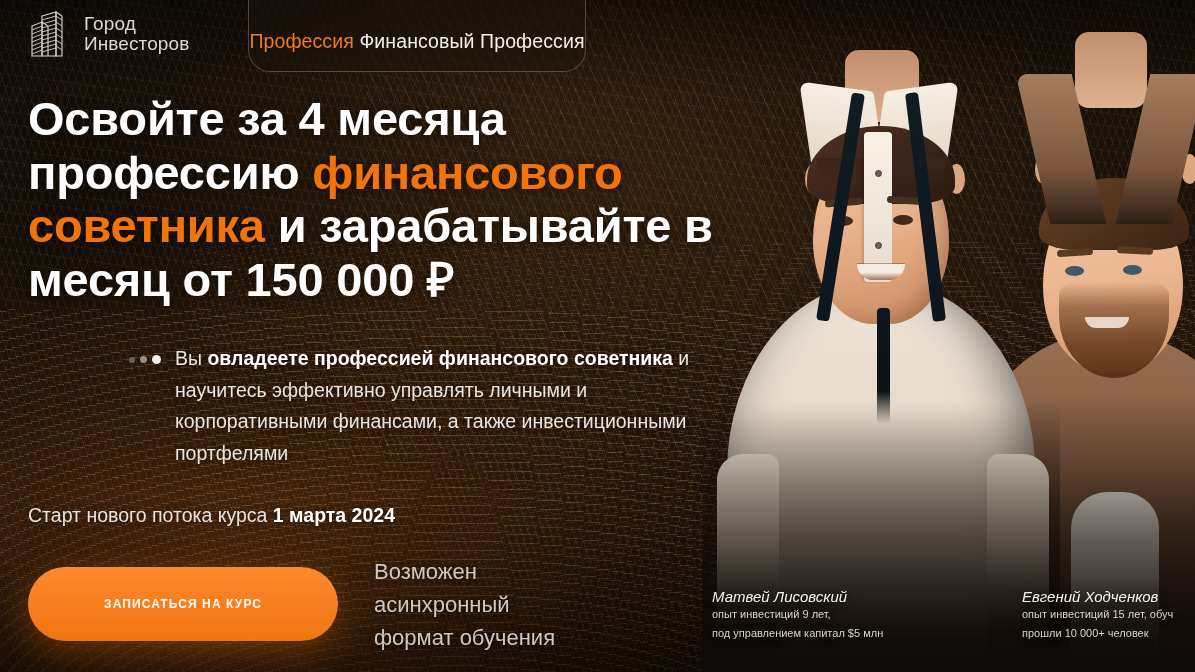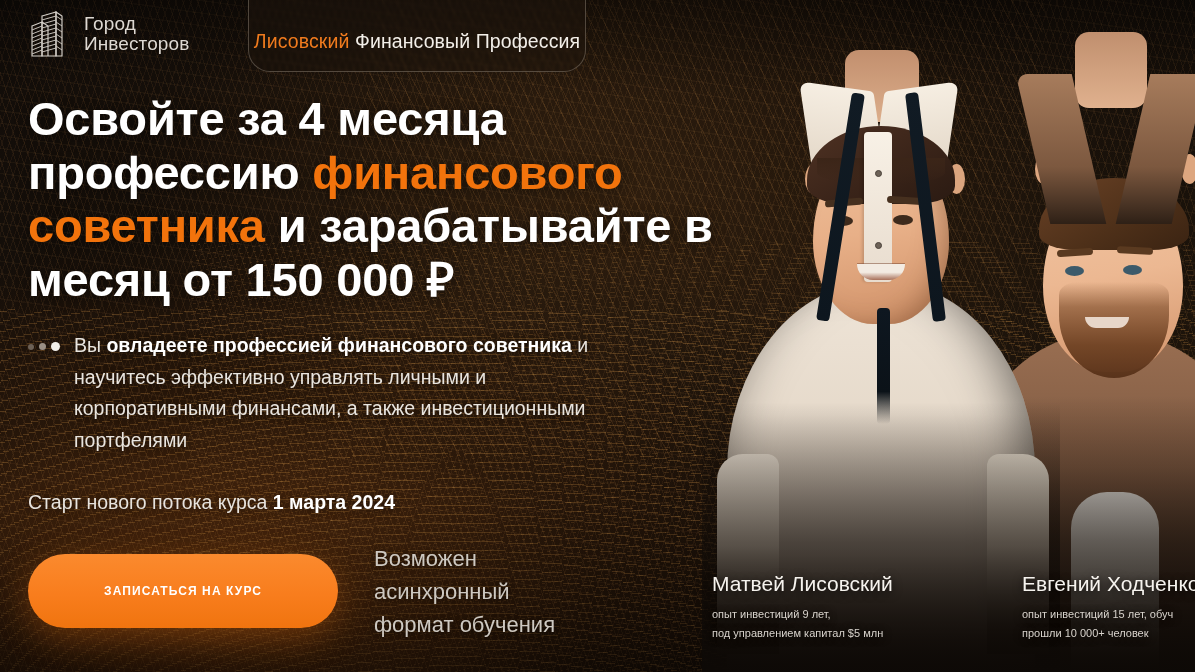--- a/index.html
+++ b/index.html
@@ -291,21 +291,21 @@
   .content { position:absolute; left:0; top:0; z-index:30; width:720px; padding:0 0 0 28px; }
 
   h1.headline {
     margin-top:92px;
     font-size:47px; line-height:1.14; font-weight:700;
     color:#ffffff; letter-spacing:-0.2px;
     text-shadow:0 2px 14px rgba(0,0,0,.55);
   }
   h1.headline .accent { color:#f2730c; }
 
-  .bullet-row { margin-top:24px; display:flex; gap:14px; align-items:flex-start; }
+  .bullet-row { margin-top:37px; display:flex; gap:14px; align-items:flex-start;justify-content:flex-end; }
   .dots { display:flex; align-items:center; gap:5px; padding-top:12px; flex:0 0 auto; }
   .dots i { display:block; border-radius:50%; }
   .dots i:nth-child(1){ width:6px;  height:6px;  background:#6d6156; }
   .dots i:nth-child(2){ width:7px;  height:7px;  background:#9a8f84; }
   .dots i:nth-child(3){ width:9px;  height:9px;  background:#f2efe9; }
 
   .lede {
     font-size:19.5px; line-height:1.62; color:#e9e5df; max-width:545px;
     text-shadow:0 1px 8px rgba(0,0,0,.55);
   }
@@ -329,22 +329,23 @@
   }
   .note {
     font-size:22px; line-height:1.5; color:#cdc8c1; max-width:200px;
     text-shadow:0 1px 6px rgba(0,0,0,.55);
   }
 
   
   .captions { position:absolute; left:0; bottom:0; width:100%; height:140px; z-index:35; }
   .caption { position:absolute; bottom:28px; white-space:nowrap; }
   .caption .cname {
-    font-size:21px; color:#f6f3ee; margin-bottom:9px;
+    font-size:15px; color:#f6f3ee; 
     text-shadow:0 2px 10px rgba(0,0,0,.8);
+    font-style:italic;
   }
   .caption .cline {
     font-size:11px; color:#d8d3cc; line-height:1.78;
     text-shadow:0 1px 8px rgba(0,0,0,.8);
   }
   .capA { left:712px; }
   .capB { left:1022px; }
 </style>
 </head>
 <body>
@@ -440,21 +441,21 @@
             <path d="M30 24 L36 28"></path>
               <path d="M30 30 L36 34"></path>
               <path d="M30 36 L36 40"></path>
           </g>
         </g>
       </svg>
       <div class="logo-text"><span>Город</span><br><span>Инвесторов</span></div>
     </div>
 
     <div class="badge">
-      <div class="badge-text"><span class="accent">Лисовский</span> <span>Финансовый Профессия</span></div>
+      <div class="badge-text"><span class="accent">Профессия</span> <span>Финансовый Профессия</span></div>
     </div>
 
   </div>
 
   <div class="content">
 
     <h1 class="headline"><span>Освойте за 4 месяца профессию </span><span class="accent">финансового советника</span><span> и зарабатывайте в месяц от 150 000 ₽</span></h1>
 
     <div class="bullet-row">
       <span class="dots">

